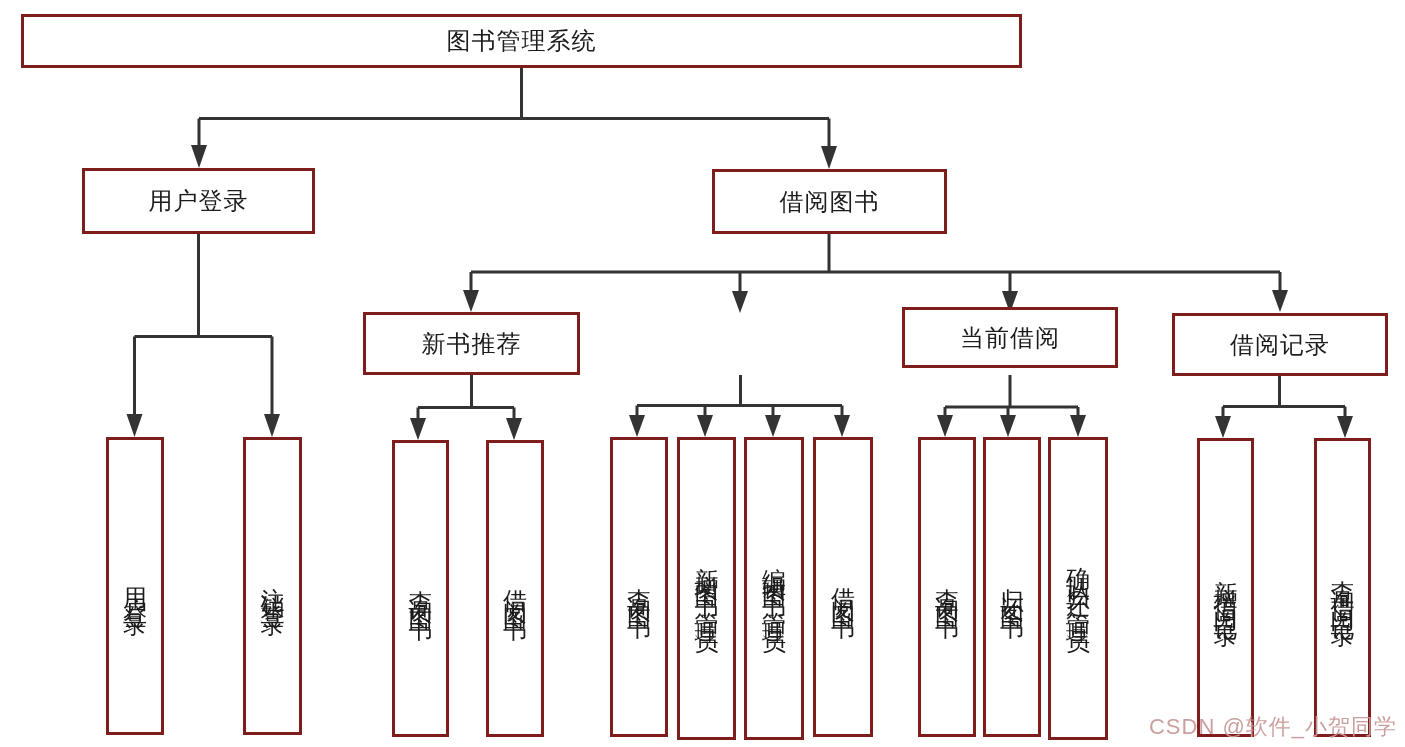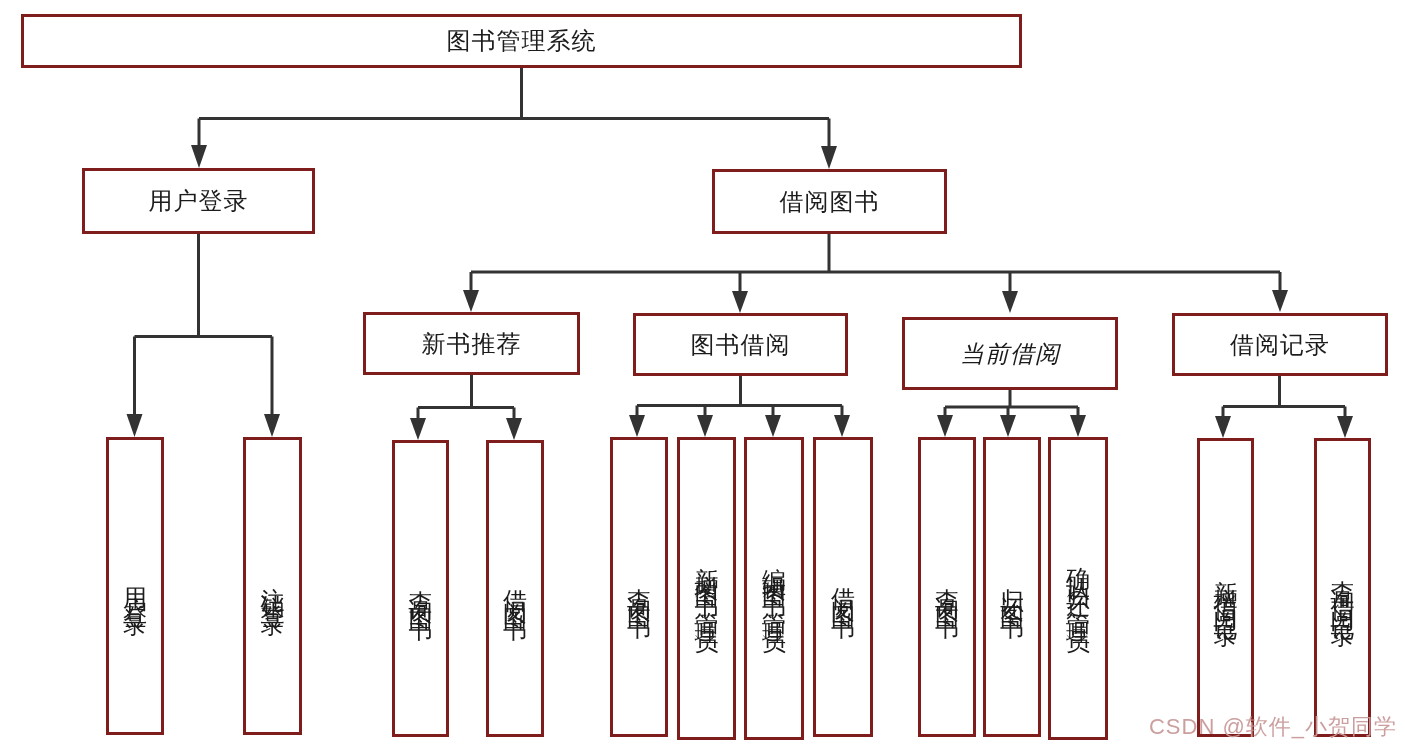--- a/index.html
+++ b/index.html
@@ -122,22 +122,21 @@
       <polygon points="1337,416 1353,416 1345,438"></polygon>
     </g>
   </svg>
 
   <div class="node h" style="left:21px; top:14px; width:1001px; height:54px;">图书管理系统</div>
 
   <div class="node h" style="left:82px; top:168px; width:233px; height:66px;">用户登录</div>
   <div class="node h" style="left:712px; top:169px; width:235px; height:65px;">借阅图书</div>
 
   <div class="node h" style="left:363px; top:312px; width:217px; height:63px;font-family:Liberation Mono, monospace;">新书推荐</div>
-  <div class="node h" style="left:633px; top:313px; width:215px; height:63px;">图书借阅</div>
-  <div class="node h" style="left:902px; top:317px; width:216px; height:73px;font-style:italic;">当前借阅</div>
+  <div class="node h" style="left:902px; top:307px; width:216px; height:61px;">当前借阅</div>
   <div class="node h" style="left:1172px; top:313px; width:216px; height:63px;">借阅记录</div>
 
   <div class="node v" style="left:106px; top:437px; width:58px; height:298px;">用户登录</div>
   <div class="node v" style="left:243px; top:437px; width:59px; height:298px;">注销登录</div>
 
   <div class="node v" style="left:392px; top:440px; width:57px; height:297px;">查询图书</div>
   <div class="node v" style="left:486px; top:440px; width:58px; height:297px;">借阅图书</div>
 
   <div class="node v" style="left:610px; top:437px; width:58px; height:300px;">查询图书</div>
   <div class="node v" style="left:677px; top:437px; width:59px; height:303px;">新增图书（管理员）</div>

